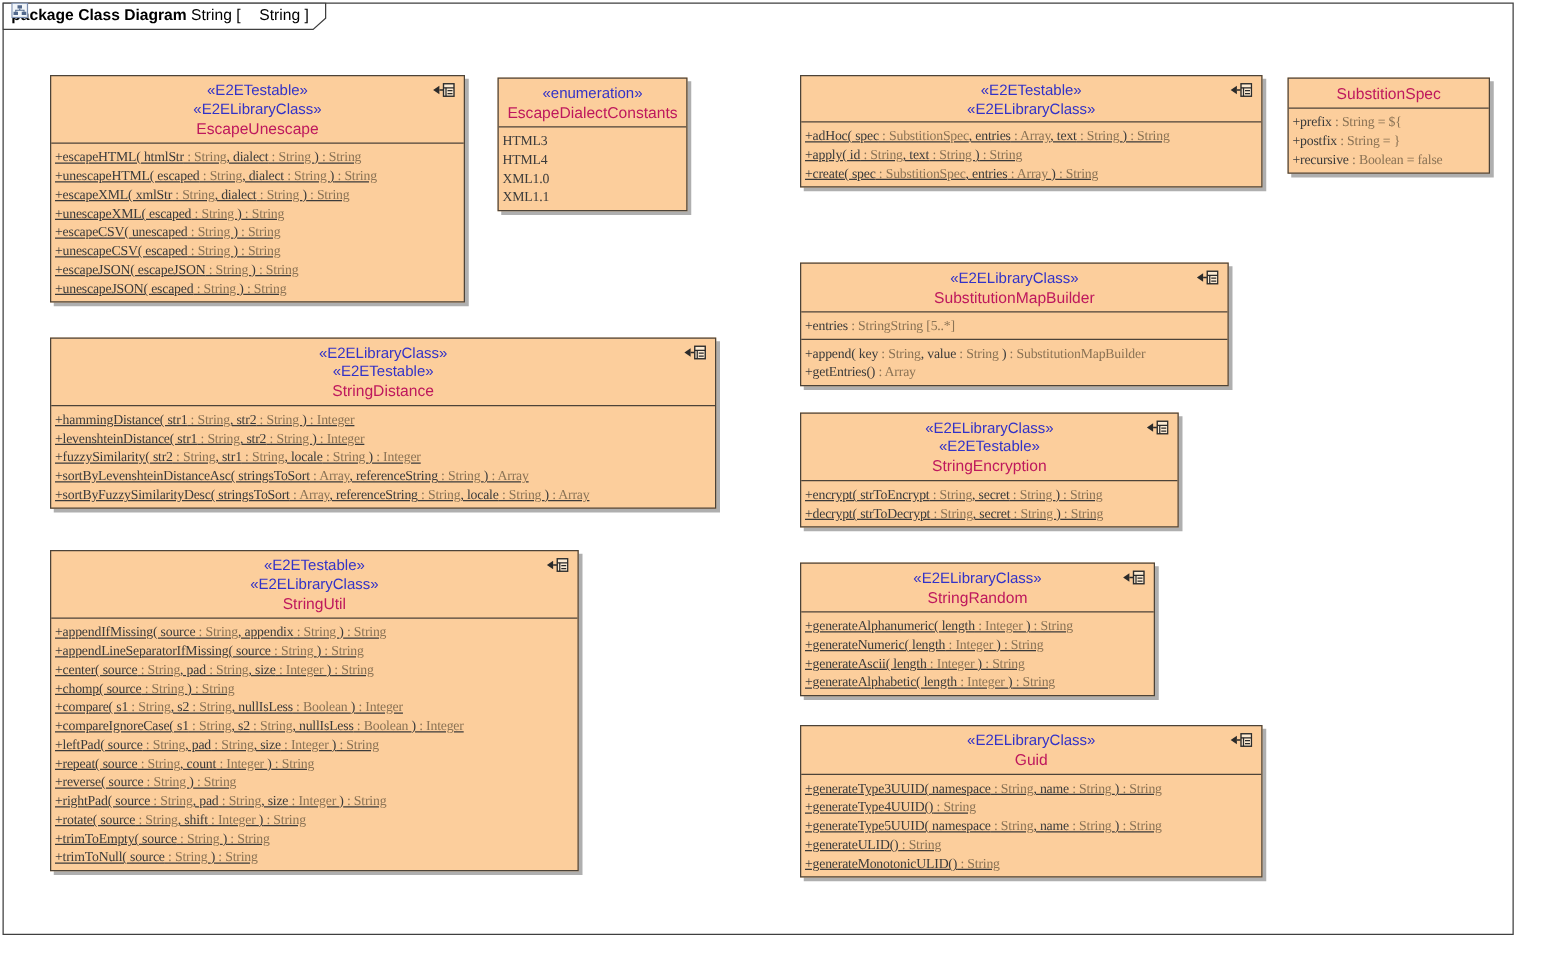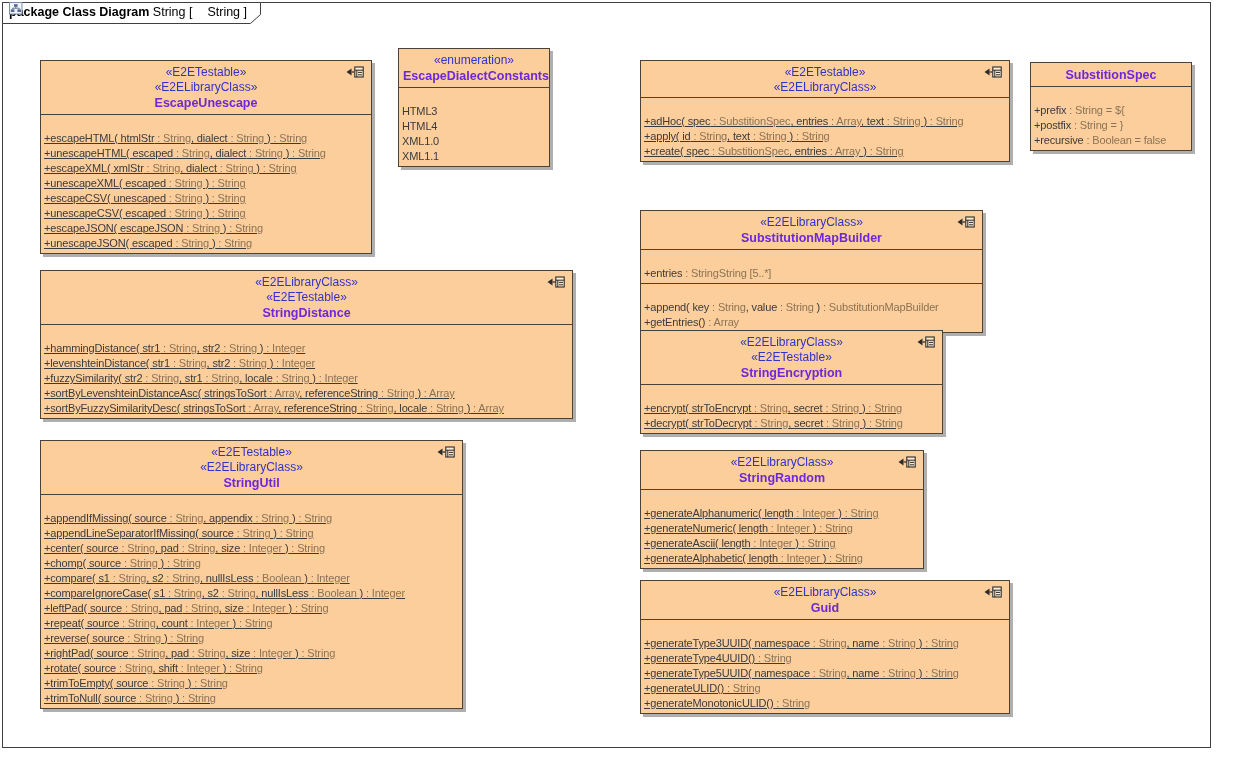--- a/index.html
+++ b/index.html
@@ -19,22 +19,22 @@
   }
   .tab-text b{font-weight:bold;}
   .tab-icon{display:inline-block;vertical-align:-2px;margin:0 4px;}
   .uml-class{
     position:absolute;background:var(--class-fill);
     border:1px solid var(--class-border);
     box-shadow:3px 3px 0 var(--shadow);
   }
   .cls-header{text-align:center;padding:4px 4px 2px;position:relative;}
   .stereo{font-size:12px;line-height:15px;color:var(--stereo);}
-  .cls-name{font-size:12.5px;line-height:17px;font-weight:bold;color:#6d28d9;}
-  .compartment{border-top:1px solid var(--class-border);padding:16px 3px 2px;}
+  .cls-name{font-size:12.5px;line-height:17px;font-weight:normal;color:#be185d;}
+  .compartment{border-top:1px solid var(--class-border);padding:4px 3px 2px;font-family:Liberation Serif, serif;}
   .member{
     font-size:11px;line-height:15px;white-space:nowrap;
     color:var(--member-dark);letter-spacing:-0.15px;
   }
   .compartment.static .member{text-decoration:underline;}
   .member .t{color:var(--member-light);}
   .corner-icon{position:absolute;top:5px;right:7px;width:18px;height:12px;}
 </style>
 </head>
 <body style="--class-fill: #FCCE9C; --class-border: #4C4338; --stereo: #3232C8; --member-dark: #3B3B3B; --member-light: #8B7355; --shadow: #AFAFAF; --frame-border: #3F3F3F;">
@@ -82,21 +82,21 @@
         <div class="member"><span>+escapeHTML( htmlStr</span><span class="t"> : String</span><span>, dialect</span><span class="t"> : String </span><span>)</span><span class="t"> : String</span></div>
         <div class="member"><span>+unescapeHTML( escaped</span><span class="t"> : String</span><span>, dialect</span><span class="t"> : String </span><span>)</span><span class="t"> : String</span></div>
         <div class="member"><span>+escapeXML( xmlStr</span><span class="t"> : String</span><span>, dialect</span><span class="t"> : String </span><span>)</span><span class="t"> : String</span></div>
         <div class="member"><span>+unescapeXML( escaped</span><span class="t"> : String </span><span>)</span><span class="t"> : String</span></div>
         <div class="member"><span>+escapeCSV( unescaped</span><span class="t"> : String </span><span>)</span><span class="t"> : String</span></div>
         <div class="member"><span>+unescapeCSV( escaped</span><span class="t"> : String </span><span>)</span><span class="t"> : String</span></div>
         <div class="member"><span>+escapeJSON( escapeJSON</span><span class="t"> : String </span><span>)</span><span class="t"> : String</span></div>
         <div class="member"><span>+unescapeJSON( escaped</span><span class="t"> : String </span><span>)</span><span class="t"> : String</span></div>
       </div>
     </div>
-    <div class="uml-class" style="left: 398px; top: 48px; width: 150px;">
+    <div class="uml-class" style="left: 398px; top: 62px; width: 150px;">
       <div class="cls-header">
         <div class="stereo">«enumeration»</div>
         <div class="cls-name">EscapeDialectConstants</div>
       </div>
       <div class="compartment">
         <div class="member"><span>HTML3</span></div>
         <div class="member"><span>HTML4</span></div>
         <div class="member"><span>XML1.0</span></div>
         <div class="member"><span>XML1.1</span></div>
       </div>

